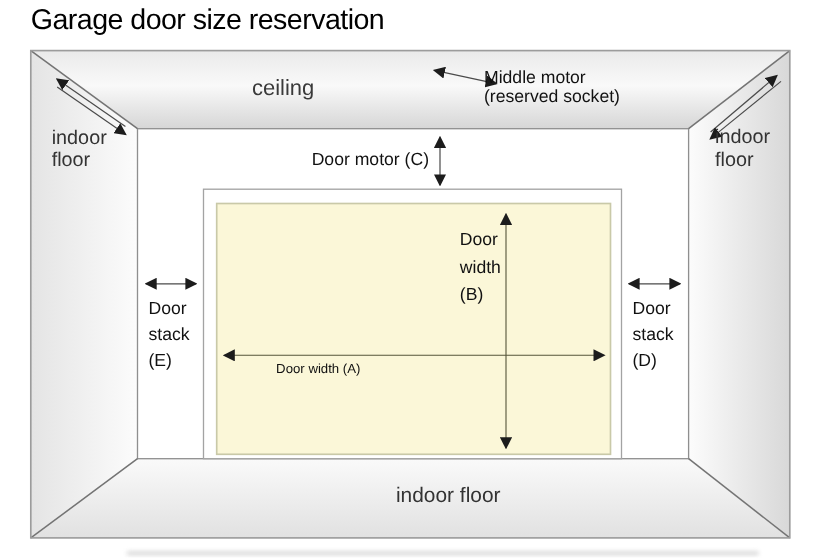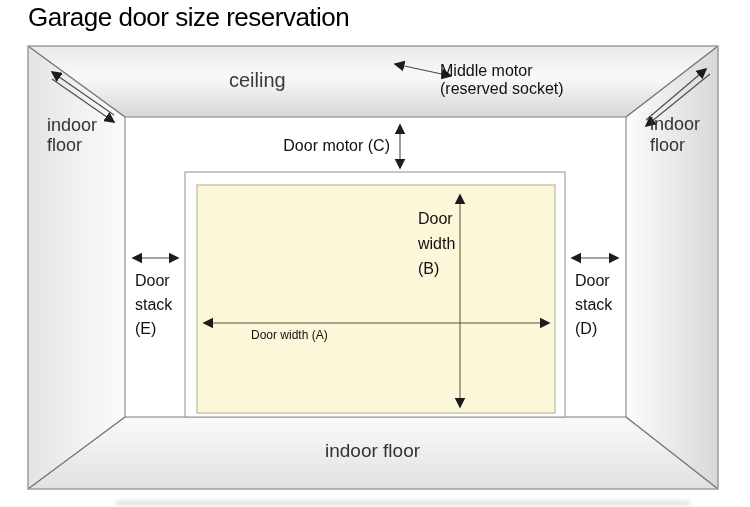--- a/index.html
+++ b/index.html
@@ -15,21 +15,21 @@
   .lbl { position:absolute; color:#1d1d1d; white-space:nowrap; }
   .ceiling-lbl      { left:213px; top:69px;  font-size:20px; color:#3a3a3a;margin-left:16px; }
   .motor-lbl        { left:440px; top:62px;  font-size:16px; line-height:18px; color:#111; }
   .floor-left-lbl   { left:47px;  top:115px; font-size:18px; line-height:20px; color:#333; }
   .floor-right-lbl  { left:650px; top:114px; font-size:18px; line-height:21px; color:#333; }
   .lintel-lbl       { left:240px; top:137px; width:150px; text-align:right; font-size:16px; color:#111; }
   .height-lbl       { left:418px; top:206px; font-size:16px; line-height:25px; color:#111; }
   .width-lbl        { left:251px; top:328px; font-size:12px; color:#111; }
   .stack-e-lbl      { left:135px; top:269px; font-size:16px; line-height:24px; color:#111; }
   .stack-d-lbl      { left:575px; top:269px; font-size:16px; line-height:24px; color:#111; }
-  .floor-bottom-lbl { left:325px; top:440px; width:130px; text-align:left; font-size:19px; color:#333; }
+  .floor-bottom-lbl { left:325px; top:440px; width:130px; text-align:right; font-size:19px; color:#333; }
   .bottom-smudge {
     position:absolute; left:115px; top:501px; width:575px; height:4px;
     background:#bfbfbf; opacity:0.55; filter:blur(2px); border-radius:2px;
   }
 </style>
 </head>
 <body>
 
 <div class="stage">
 

